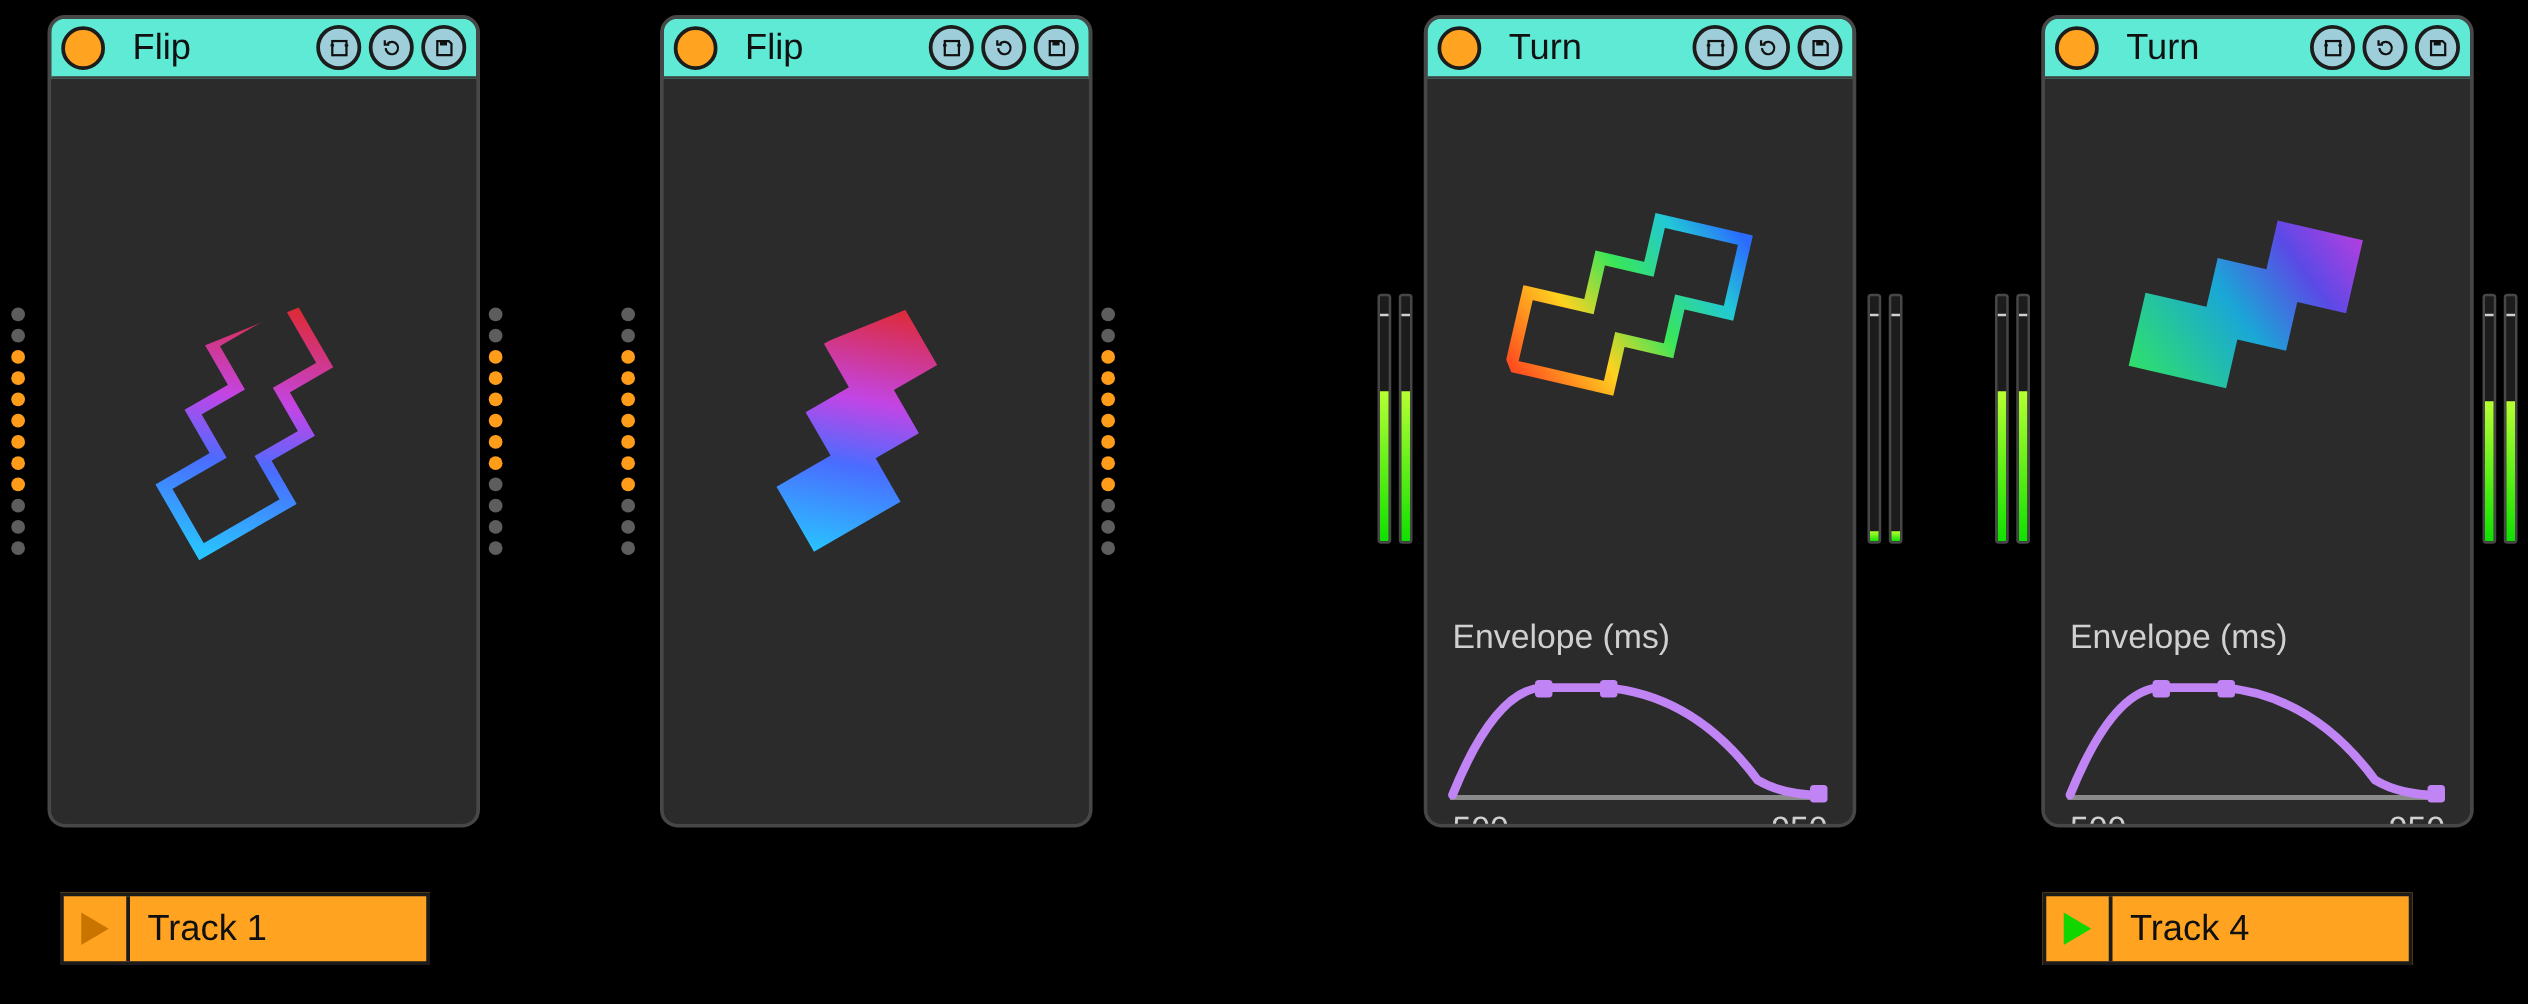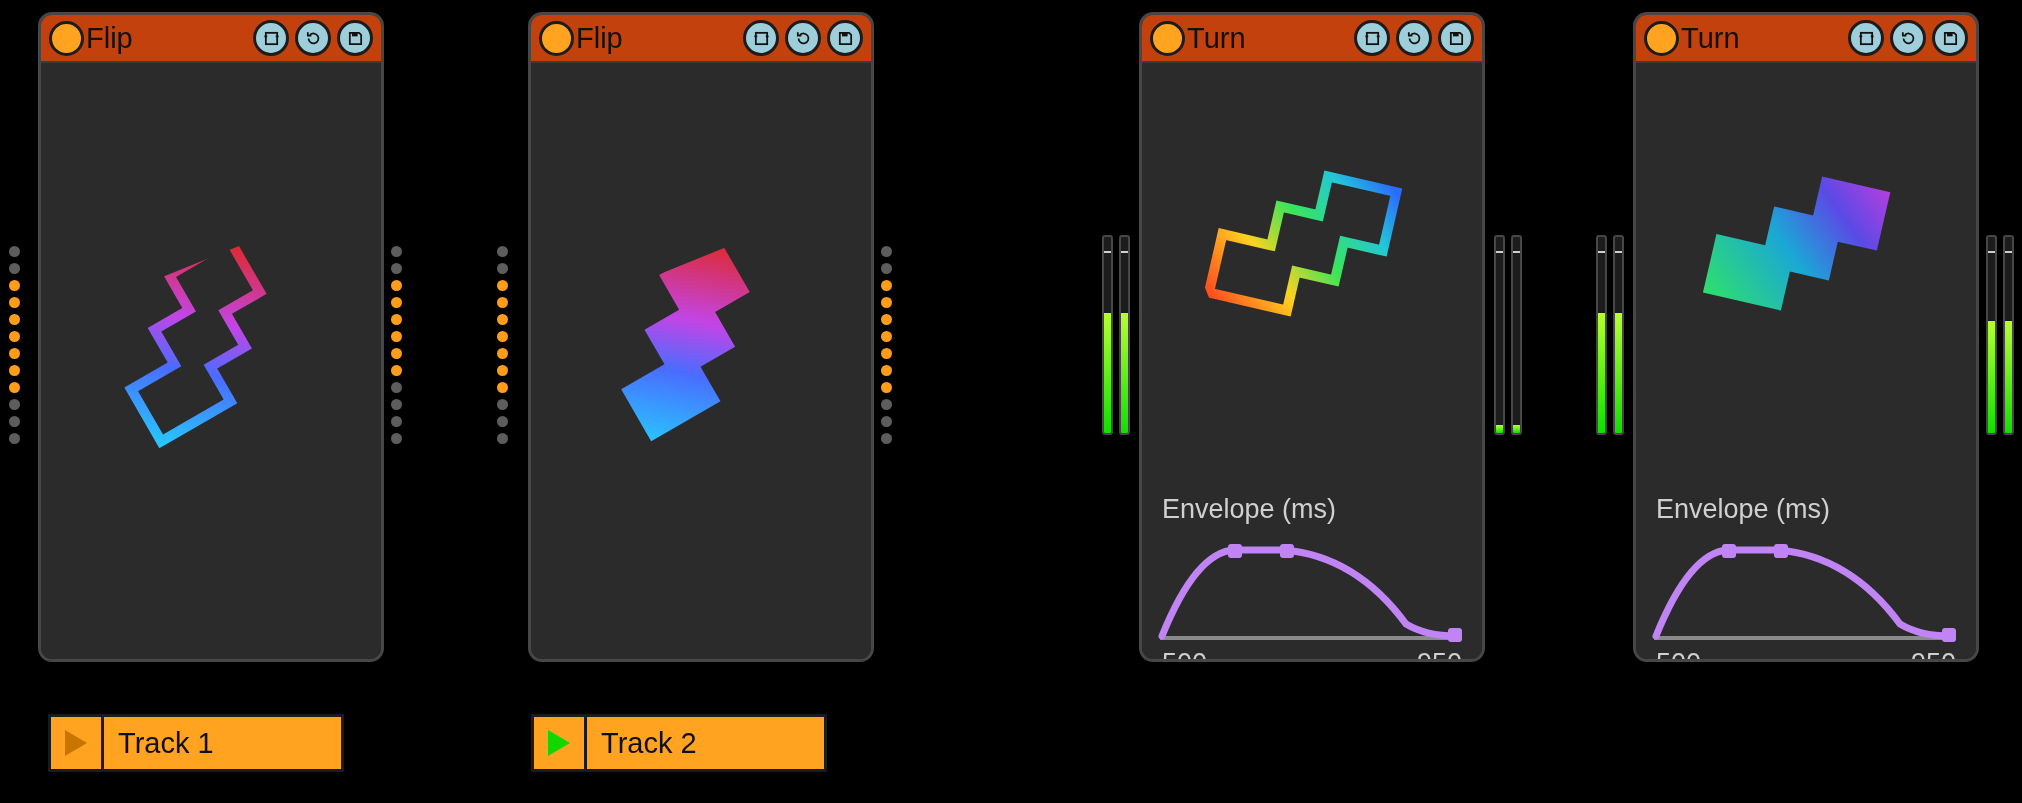--- a/index.html
+++ b/index.html
@@ -1,20 +1,20 @@
 <!DOCTYPE html>
 <html><head>
 <meta charset="utf-8">
 <style>
   html,body{margin:0;padding:0;background:#000;width:2022px;height:803px;overflow:hidden;font-family:Helvetica,Arial,sans-serif;color:#ccc;}
   .stage{position:relative;width:2022px;height:803px;}
 
   
   .device{position:absolute;top:12px;width:340px;height:644px;background:#2b2b2b;border:3px solid #474747;border-radius:14px;overflow:hidden;}
-  .titlebar{height:46px;background:#c2410c;display:flex;align-items:center;gap:0;padding:0 8px;border-bottom:2px solid #3c3c3c;}
+  .titlebar{height:46px;background:#5eead4;display:flex;align-items:center;gap:20px;padding:0 8px;border-bottom:2px solid #3c3c3c;}
   .orange-dot{width:29px;height:29px;border-radius:50%;background:#ffa321;border:3px solid #1c1c1c;flex:none;}
   .title-text{color:#111;font-size:29px;font-weight:500;margin-left:2px;margin-right:auto;}
   .titlebuttons{display:flex;gap:6px;}
   .tbtn{width:30px;height:30px;border-radius:50%;background:#9dced9;border:3px solid #1c1c1c;display:flex;align-items:center;justify-content:center;color:#111;}
   .tbtn svg{width:17px;height:17px;}
 
   .canvas{position:absolute;left:0;right:0;top:49px;bottom:0;background:#2b2b2b;}
 
   
   .shape{position:absolute;left:50%;top:200px;width:220px;height:170px;transform:translate(-50%,0) rotate(-22deg);}
@@ -355,19 +355,19 @@
         <div class="tick" style="top:14px"></div>
         <div class="fill" style="height:112px"></div>
       </div>
     </div>
     <div class="trackslot" style="left:48px">
        <div class="playcell">
          <div class="tri orange"></div>
        </div>
        <div class="trackname">Track 1</div>
      </div>
-    <div class="trackslot" style="left:531px">
+    <div class="trackslot" style="left:1634px">
        <div class="playcell">
          <div class="tri green"></div>
        </div>
-       <div class="trackname">Track 2</div>
+       <div class="trackname">Track 4</div>
      </div>
   </div>
 
 </body></html>

